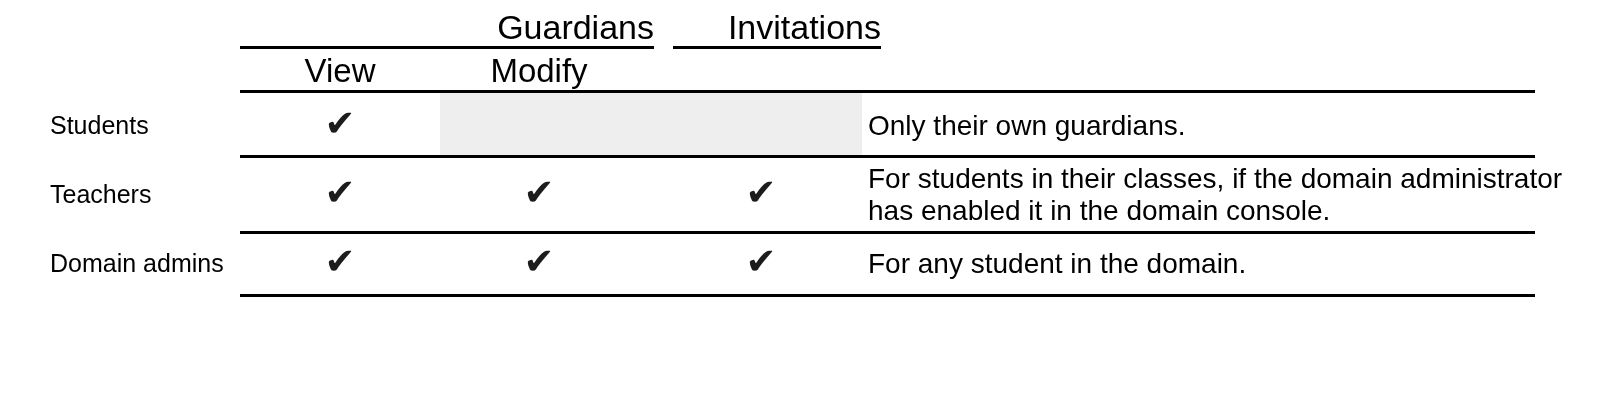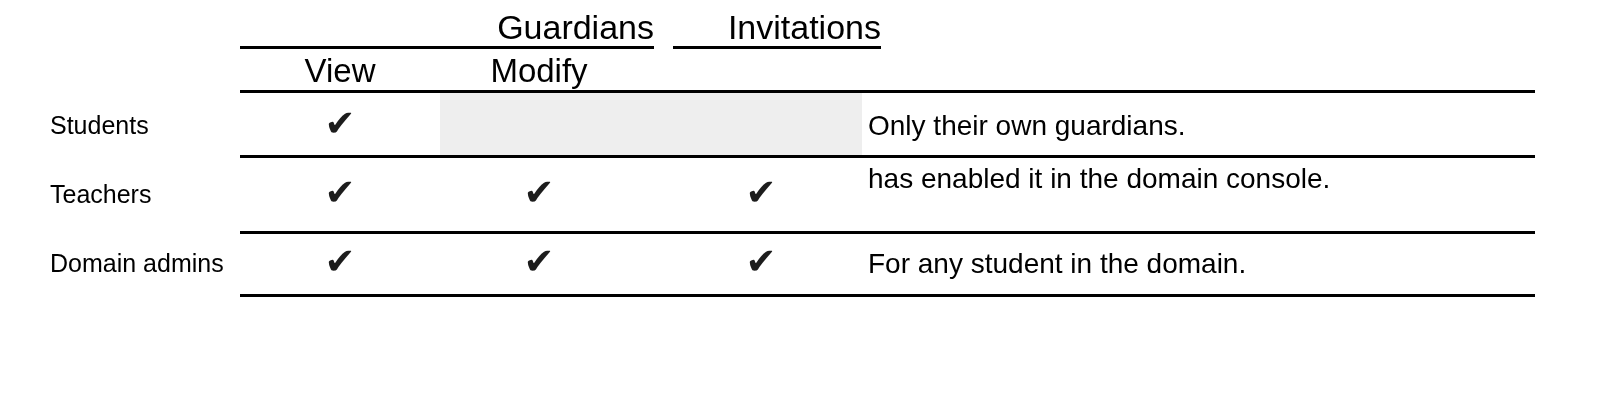--- a/index.html
+++ b/index.html
@@ -142,20 +142,21 @@
   <div class="check" style="left:731px;top:104px;"></div>
   <div class="desc" style="top:110px;">
     <span class="line">Only their own guardians.</span>
   </div>
 
   <div class="row-label" style="top:179px;">Teachers</div>
   <div class="check" style="left:310px;top:173px;">✔</div>
   <div class="check" style="left:509px;top:173px;">✔</div>
   <div class="check" style="left:731px;top:173px;">✔</div>
   <div class="desc" style="top:163px;">
+    <span class="line">For students in their classes, if the domain administrator</span>
     <span class="line">has enabled it in the domain console.</span>
   </div>
 
   <div class="row-label" style="top:248px;">Domain admins</div>
   <div class="check" style="left:310px;top:242px;">✔</div>
   <div class="check" style="left:509px;top:242px;">✔</div>
   <div class="check" style="left:731px;top:242px;">✔</div>
   <div class="desc" style="top:248px;">
     <span class="line">For any student in the domain.</span>
   </div>

